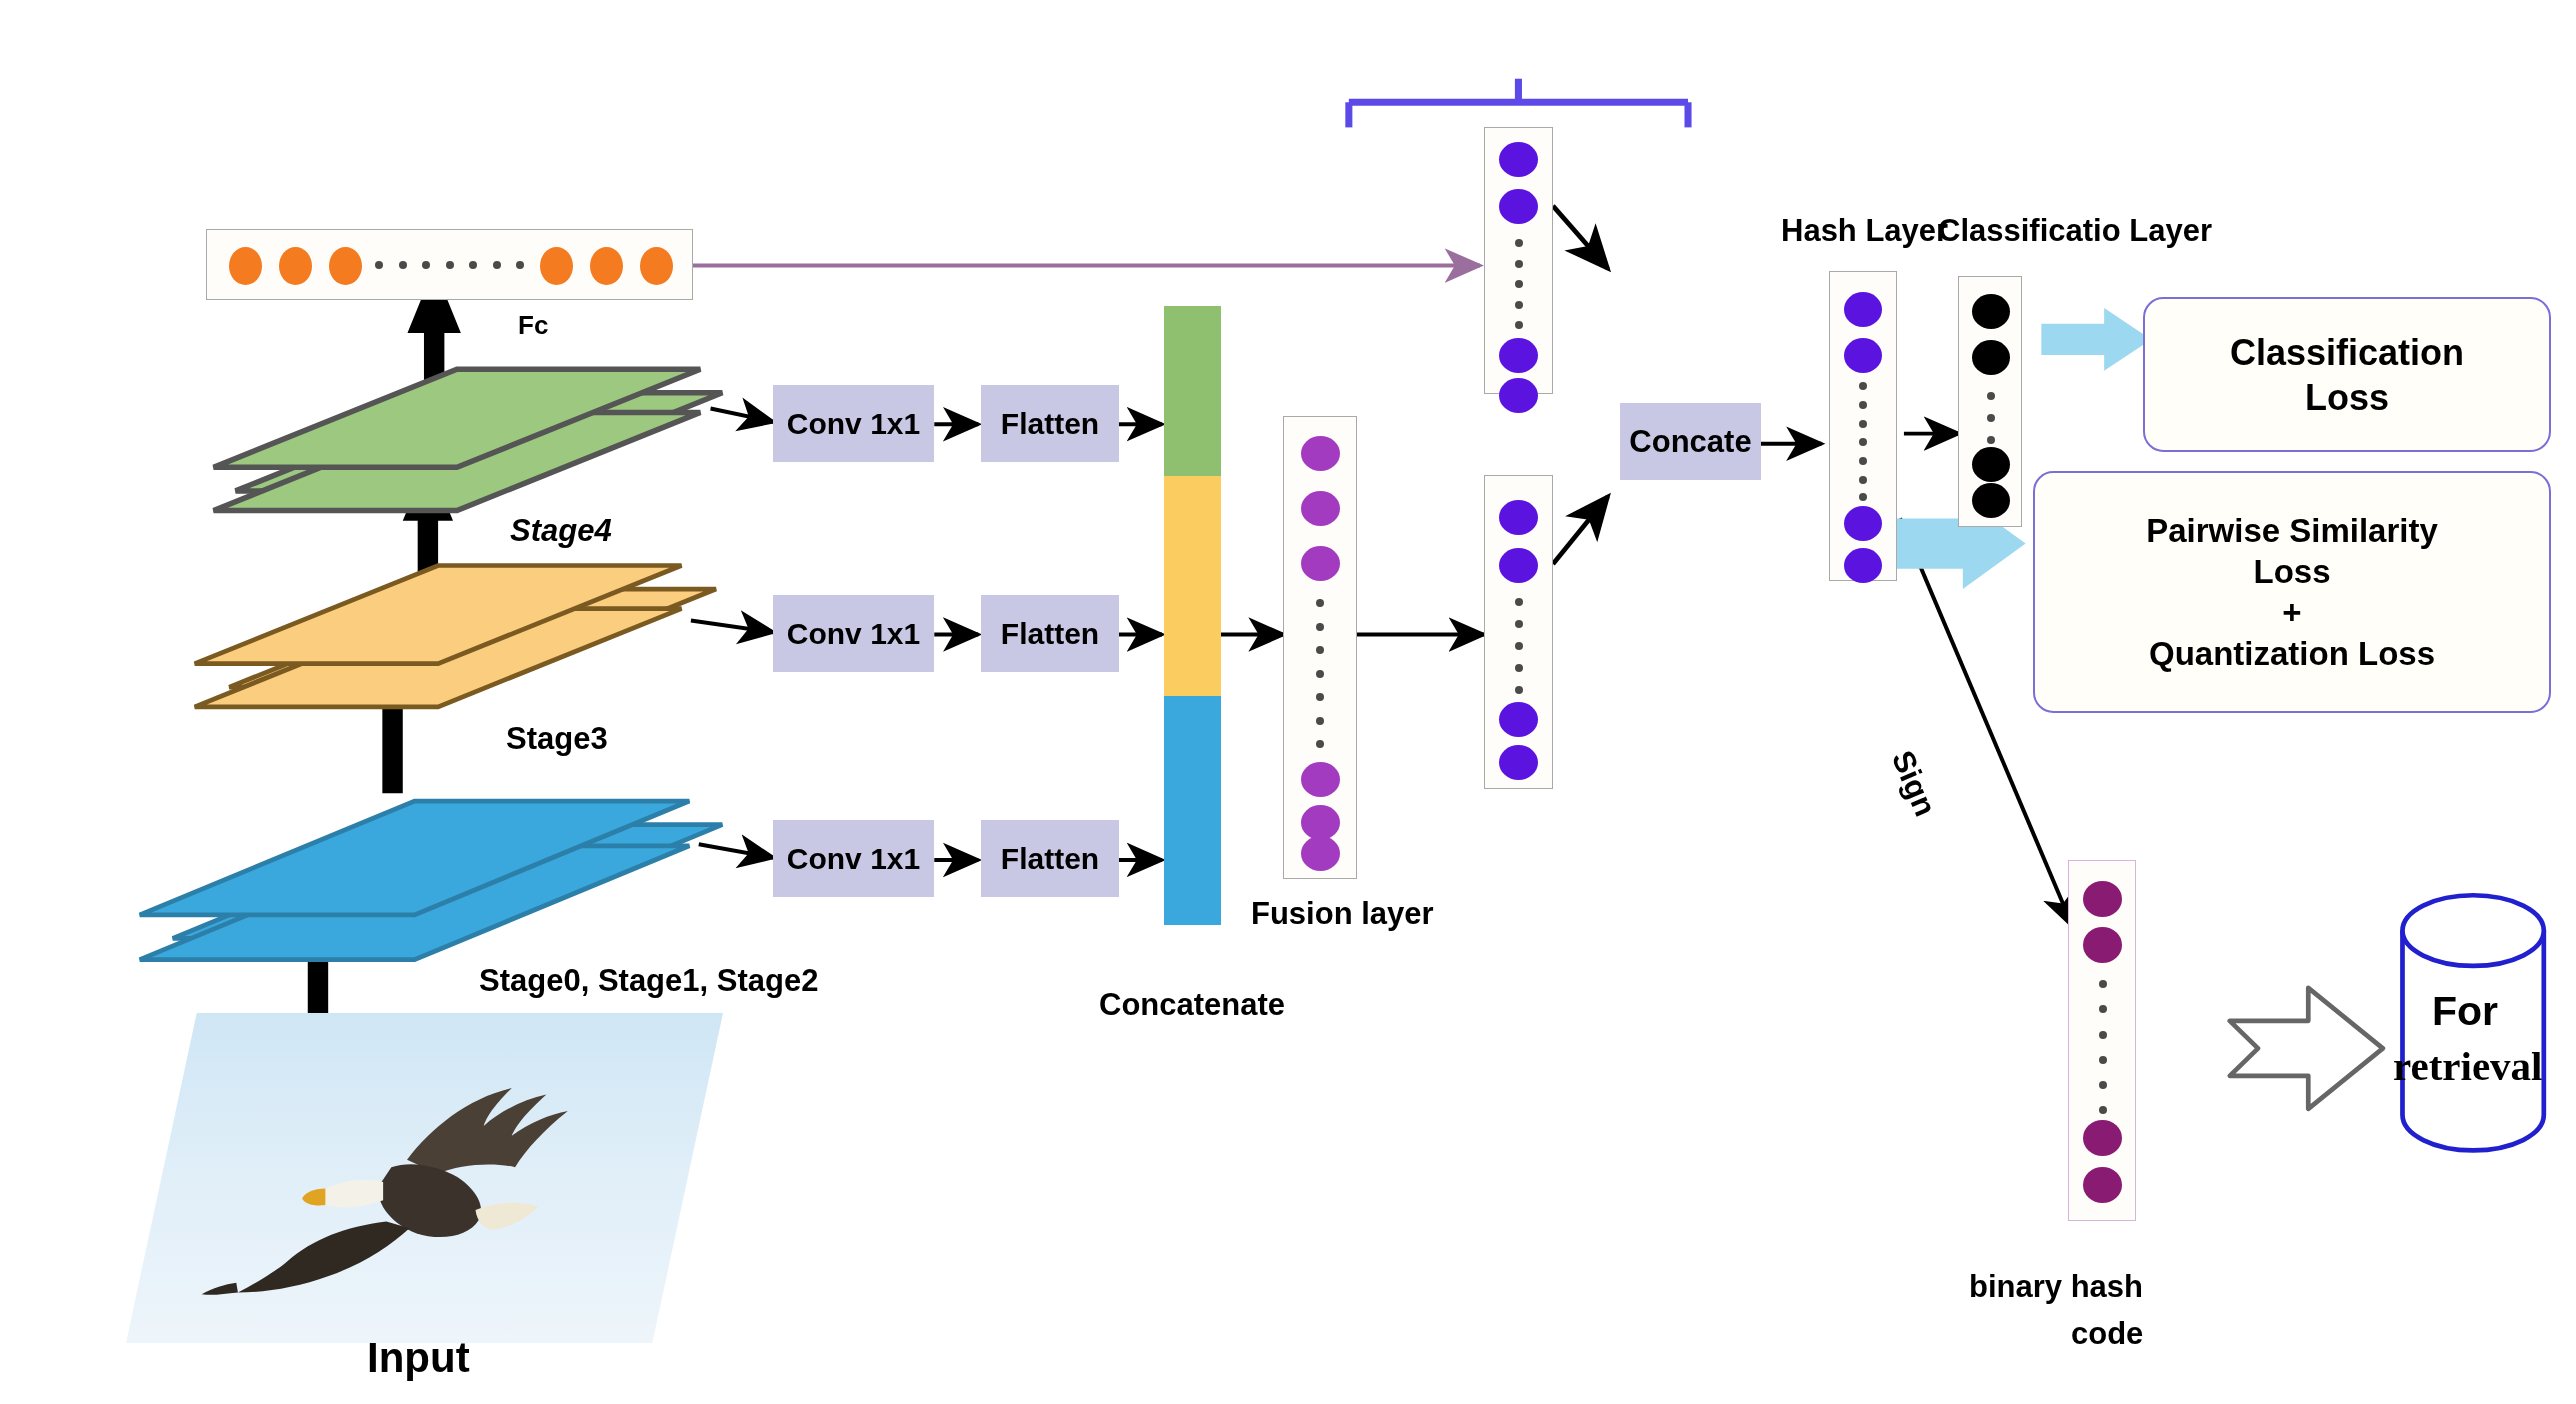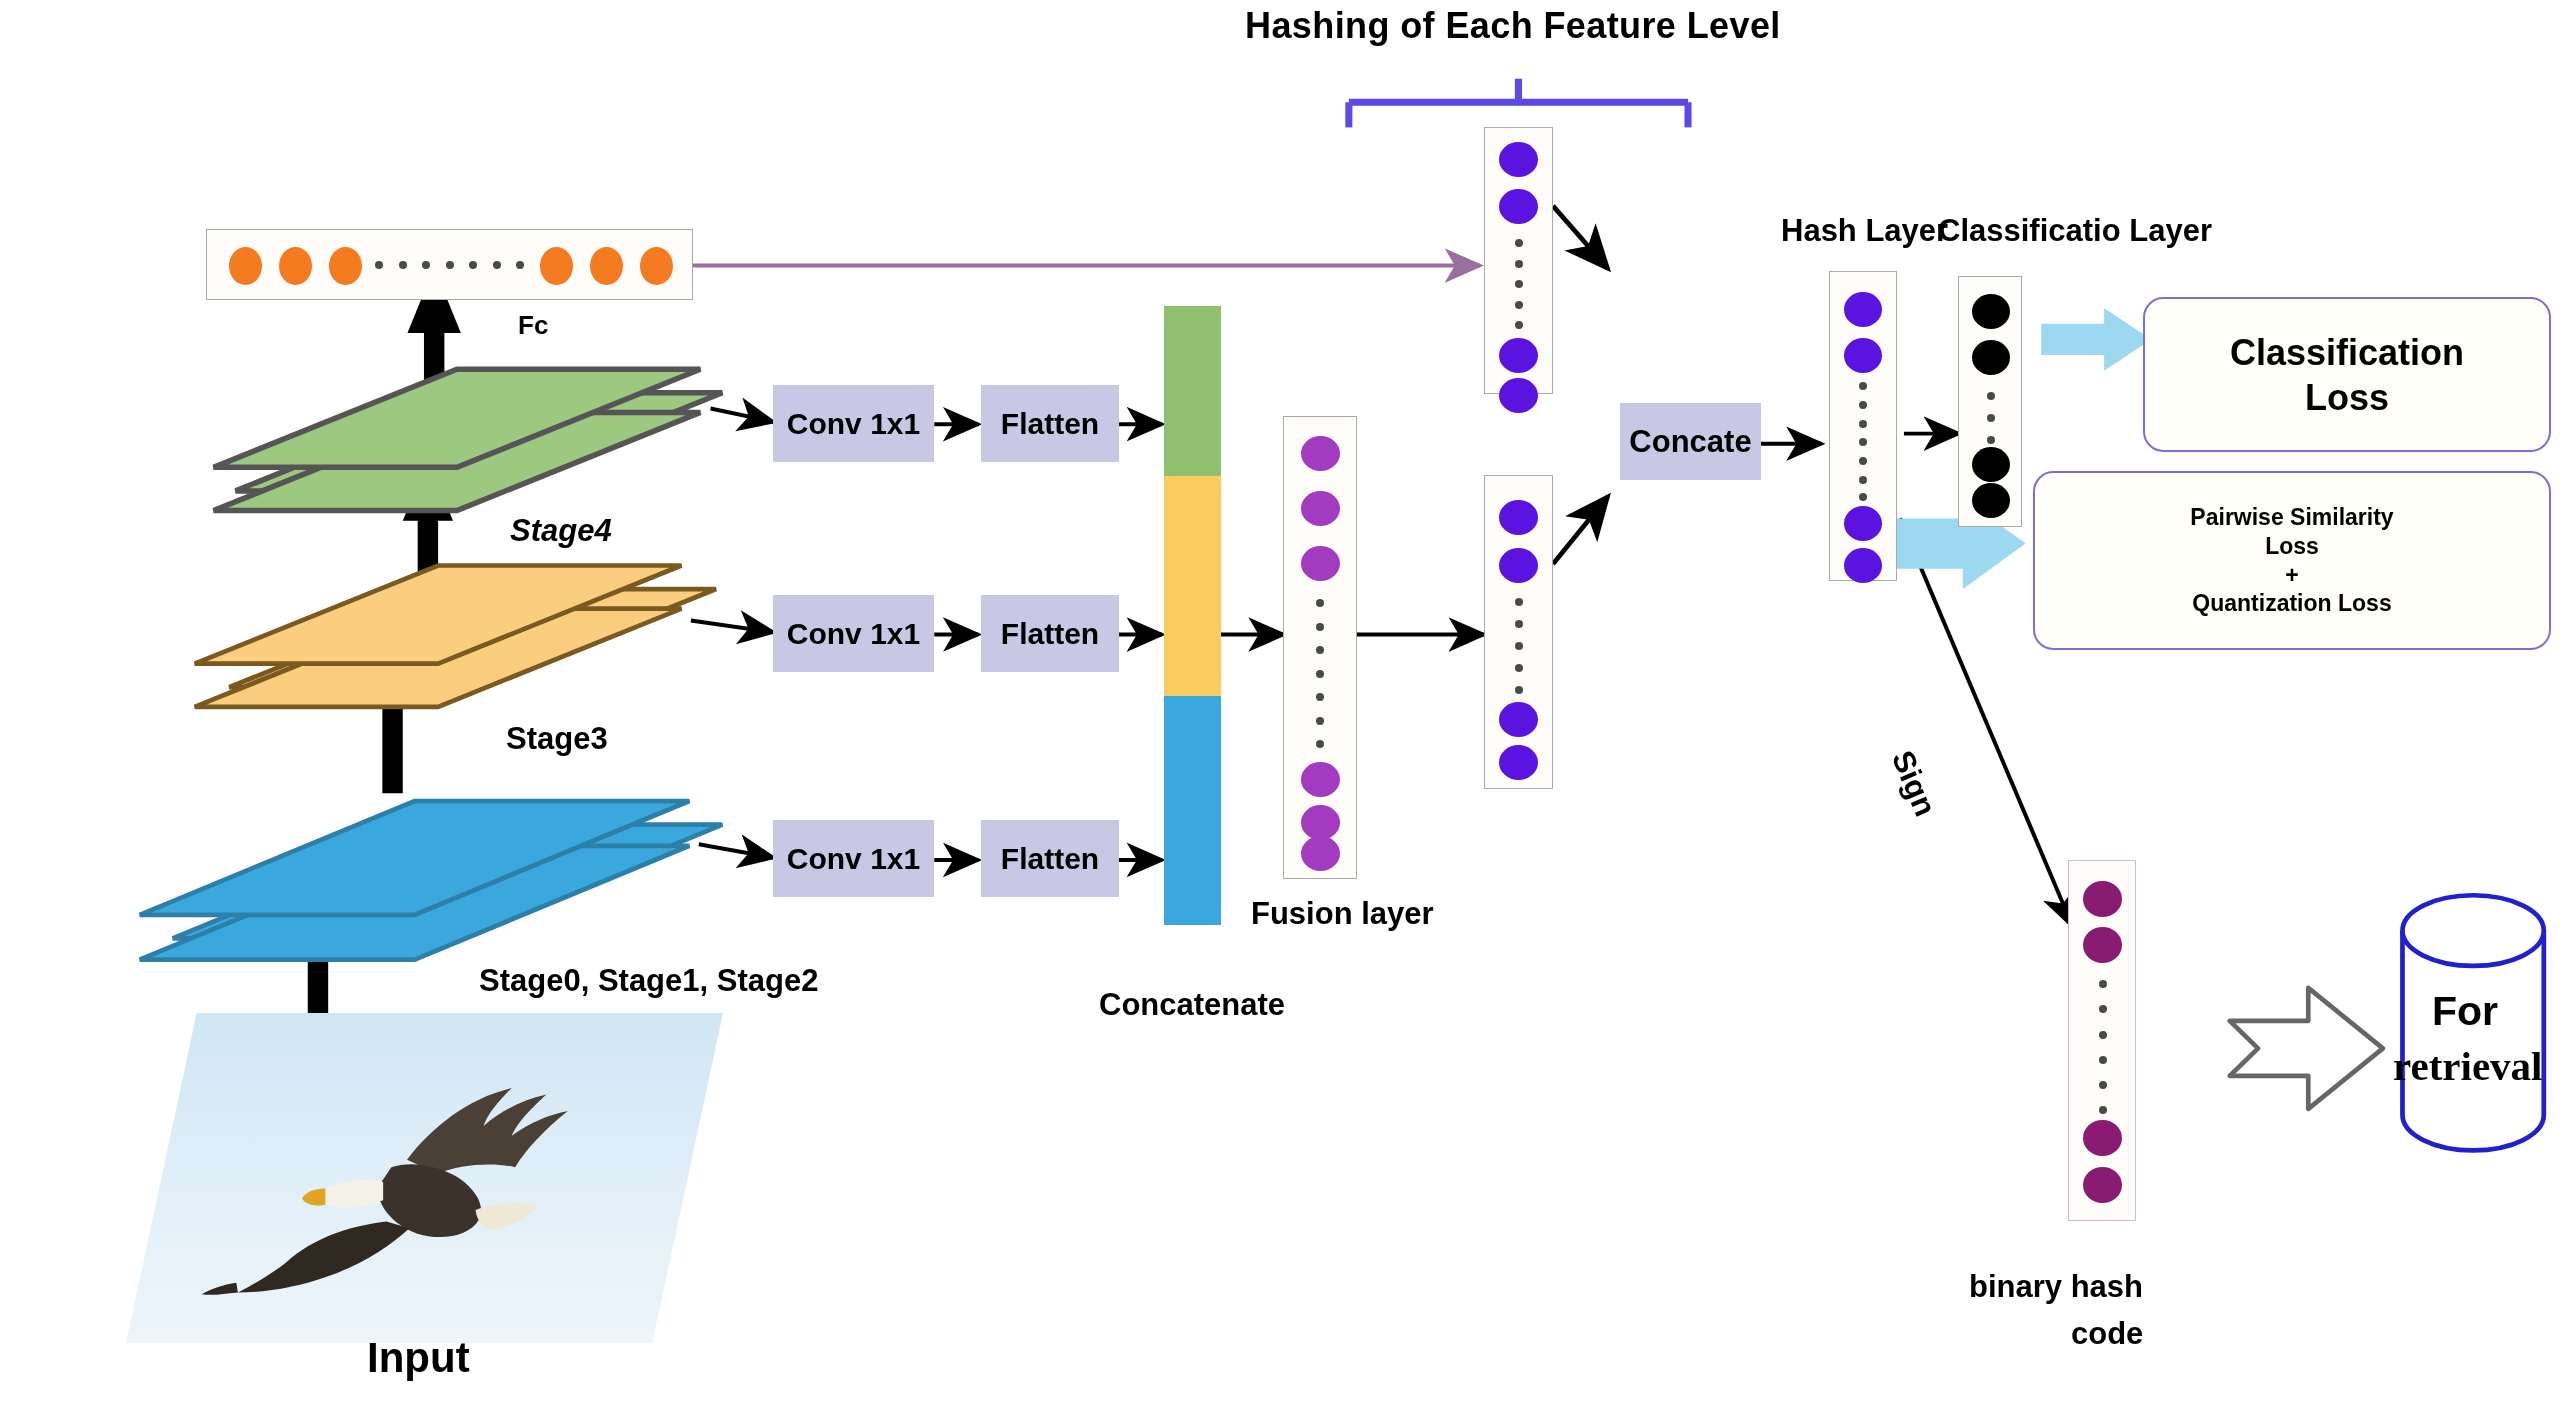--- a/index.html
+++ b/index.html
@@ -90,21 +90,20 @@
     pointer-events: none;
   }
   
   #inputphoto { position: absolute; }
 </style>
 </head>
 <body>
 
 <div id="canvas">
 
-  <div class="lbl" id="title" style="left:1245px; top:6.3px;">Hashing of Each Feature Level</div>
 
   <svg id="vec" viewBox="0 0 3281 1789">
     <defs>
       <marker id="arrThin" markerWidth="12" markerHeight="12" refX="9" refY="5" orient="auto" markerUnits="strokeWidth">
         <path d="M0,0.6 L10,5 L0,9.4 L2.6,5 Z" fill="#000"></path>
       </marker>
       <marker id="arrPink" markerWidth="12" markerHeight="12" refX="9" refY="5" orient="auto" markerUnits="strokeWidth">
         <path d="M0,0.6 L10,5 L0,9.4 L2.6,5 Z" fill="#9a6f9e"></path>
       </marker>
     </defs>
@@ -373,21 +372,21 @@
     <div class="ddot" style="left:28px; top:159px; width:7.9px; height:7.9px;"></div>
     <div class="dot" style="left:12.6px; top:170px; width:38px; height:35px; background:#000000;"></div>
     <div class="dot" style="left:12.6px; top:206px; width:38px; height:35px; background:#000000;"></div>
   </div>
 
   <div class="lossbox" style="left:2143px; top:297px; width:408px; height:155px; font-size:36px;">
     <div>Classification</div>
     <div>Loss</div>
   </div>
 
-  <div class="lossbox" style="left:2033px; top:471px; width:518px; height:179px; font-size:23px;">
+  <div class="lossbox" style="left:2033px; top:471px; width:518px; height:242px; font-size:33px;">
     <div>Pairwise Similarity</div>
     <div>Loss</div>
     <div>+</div>
     <div>Quantization Loss</div>
   </div>
 
   <div class="lbl" style="left:1916px; top:746px; font-size:31px;
        transform: rotate(67deg); transform-origin: left top;">Sign</div>
 
   <div class="vecbox" style="left:2068px; top:860px; width:68px; height:361px; border-color:#d8b4d8;">

